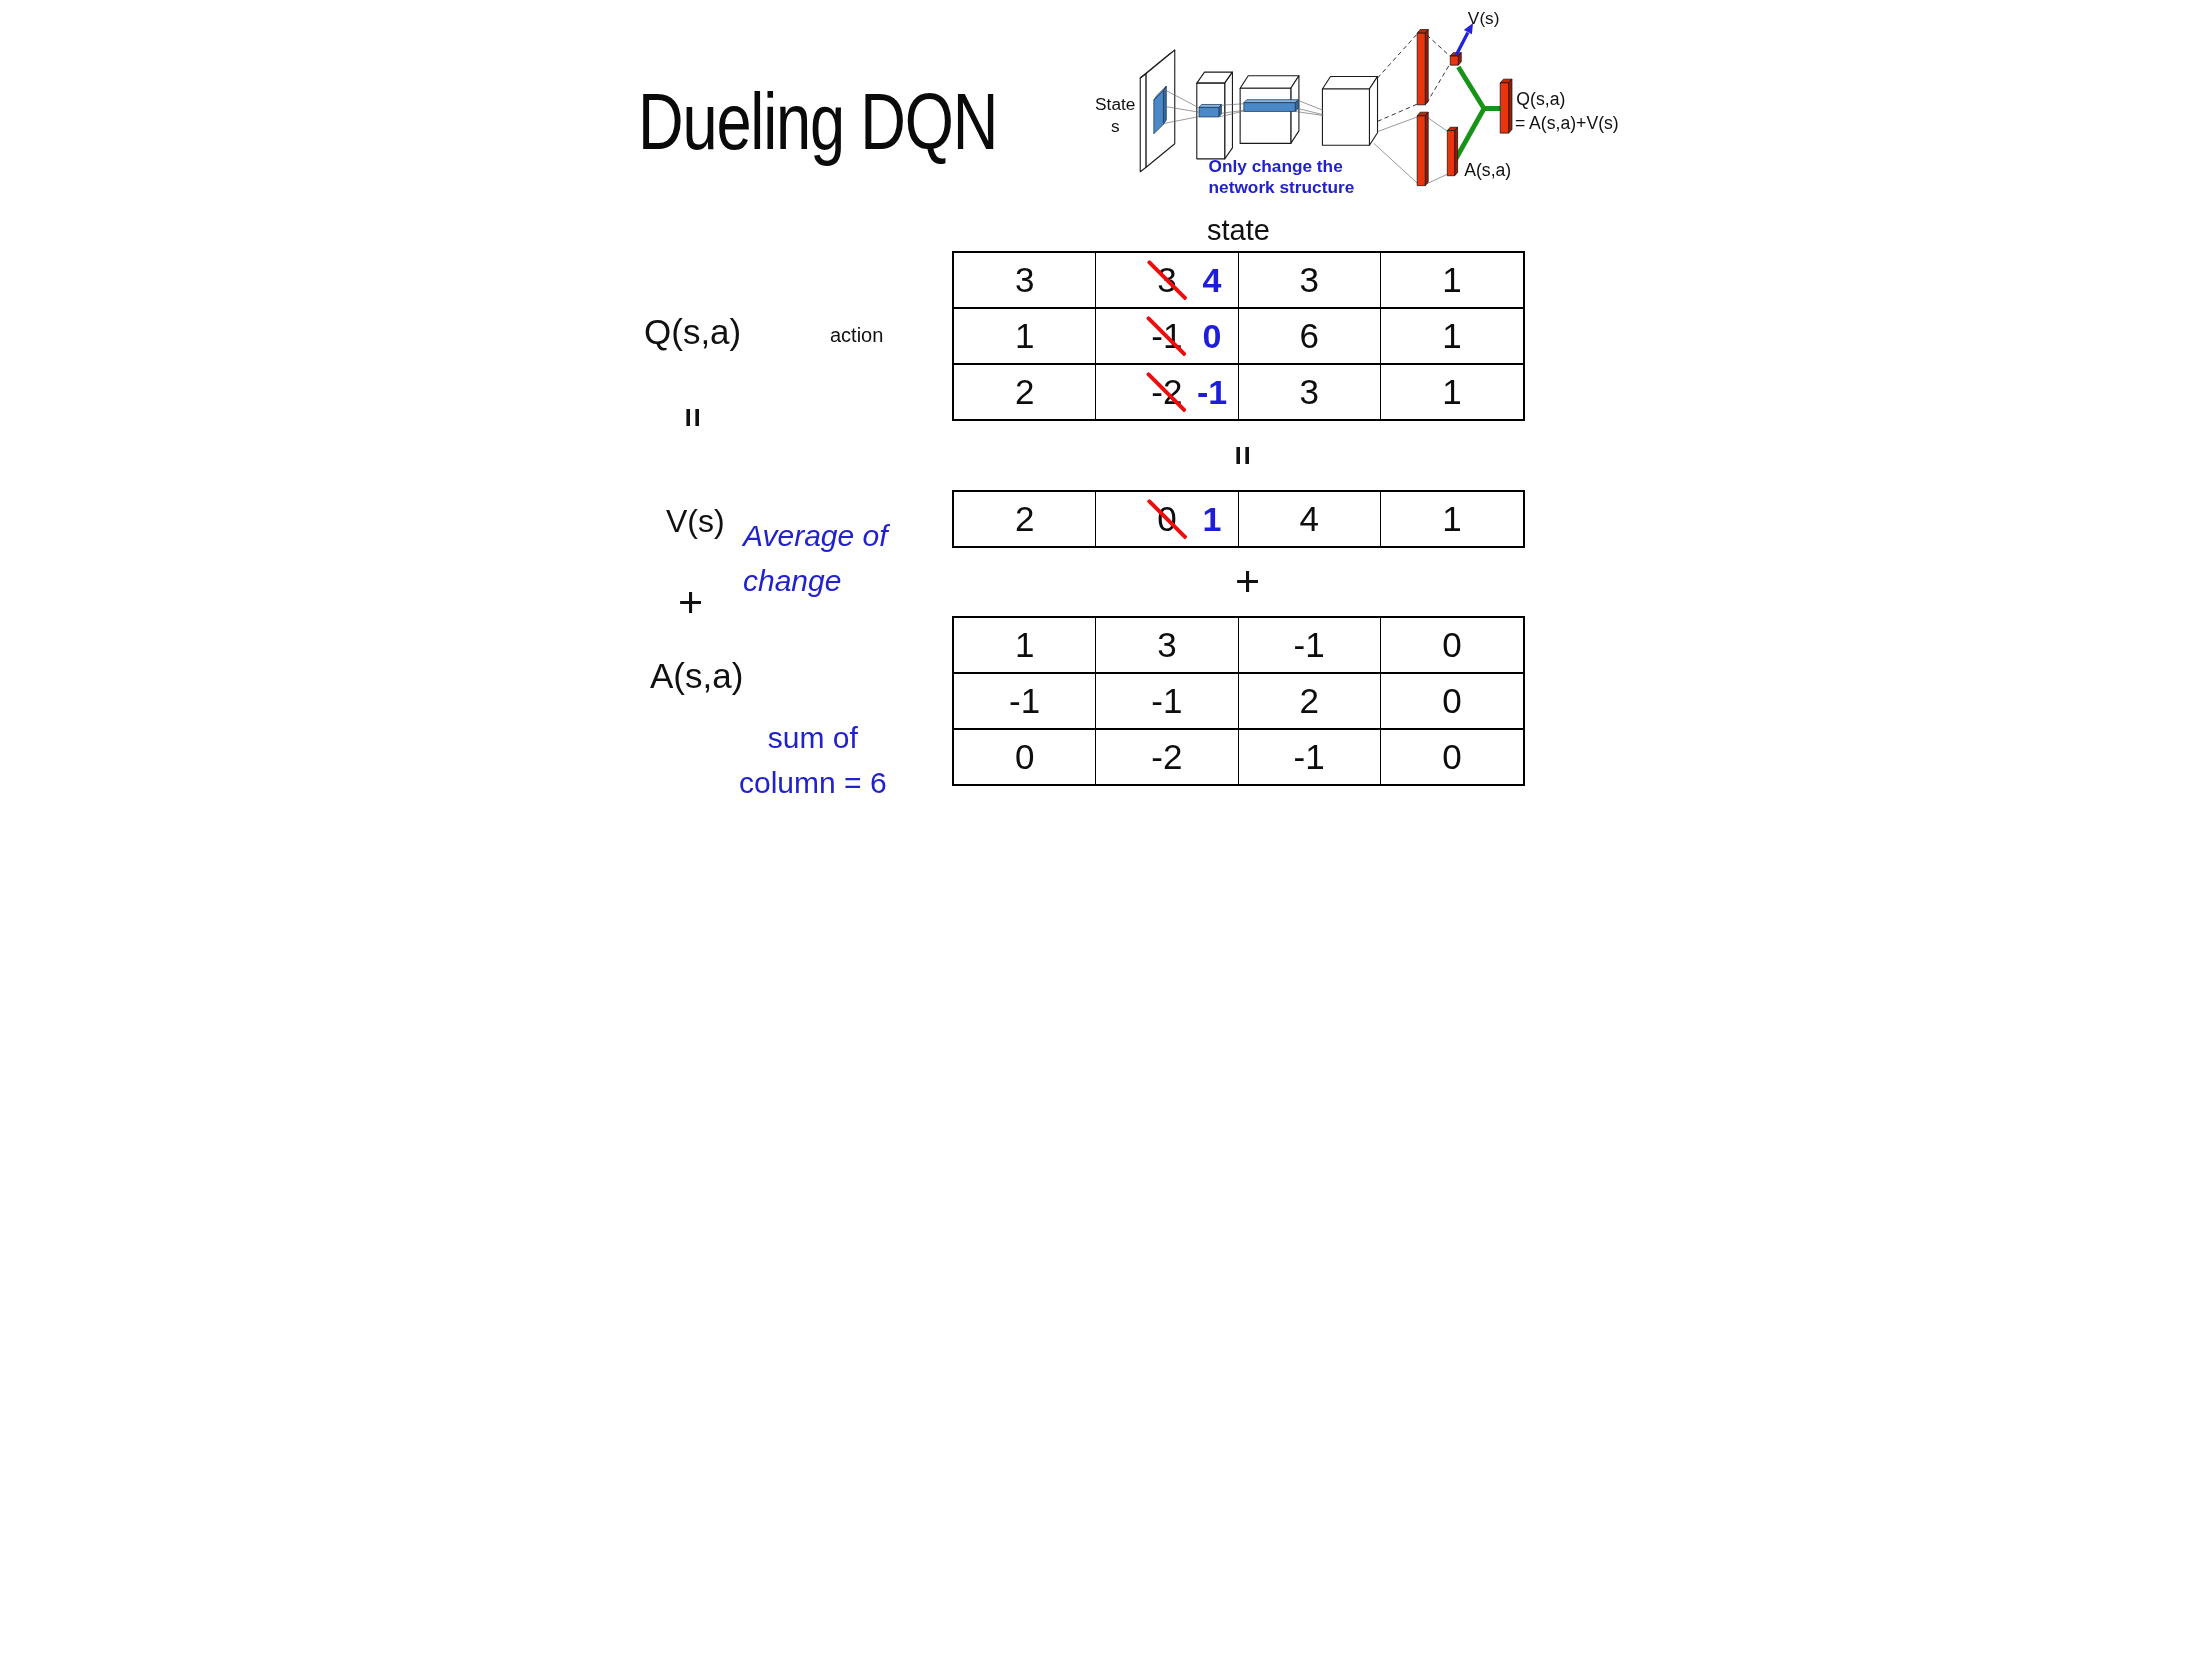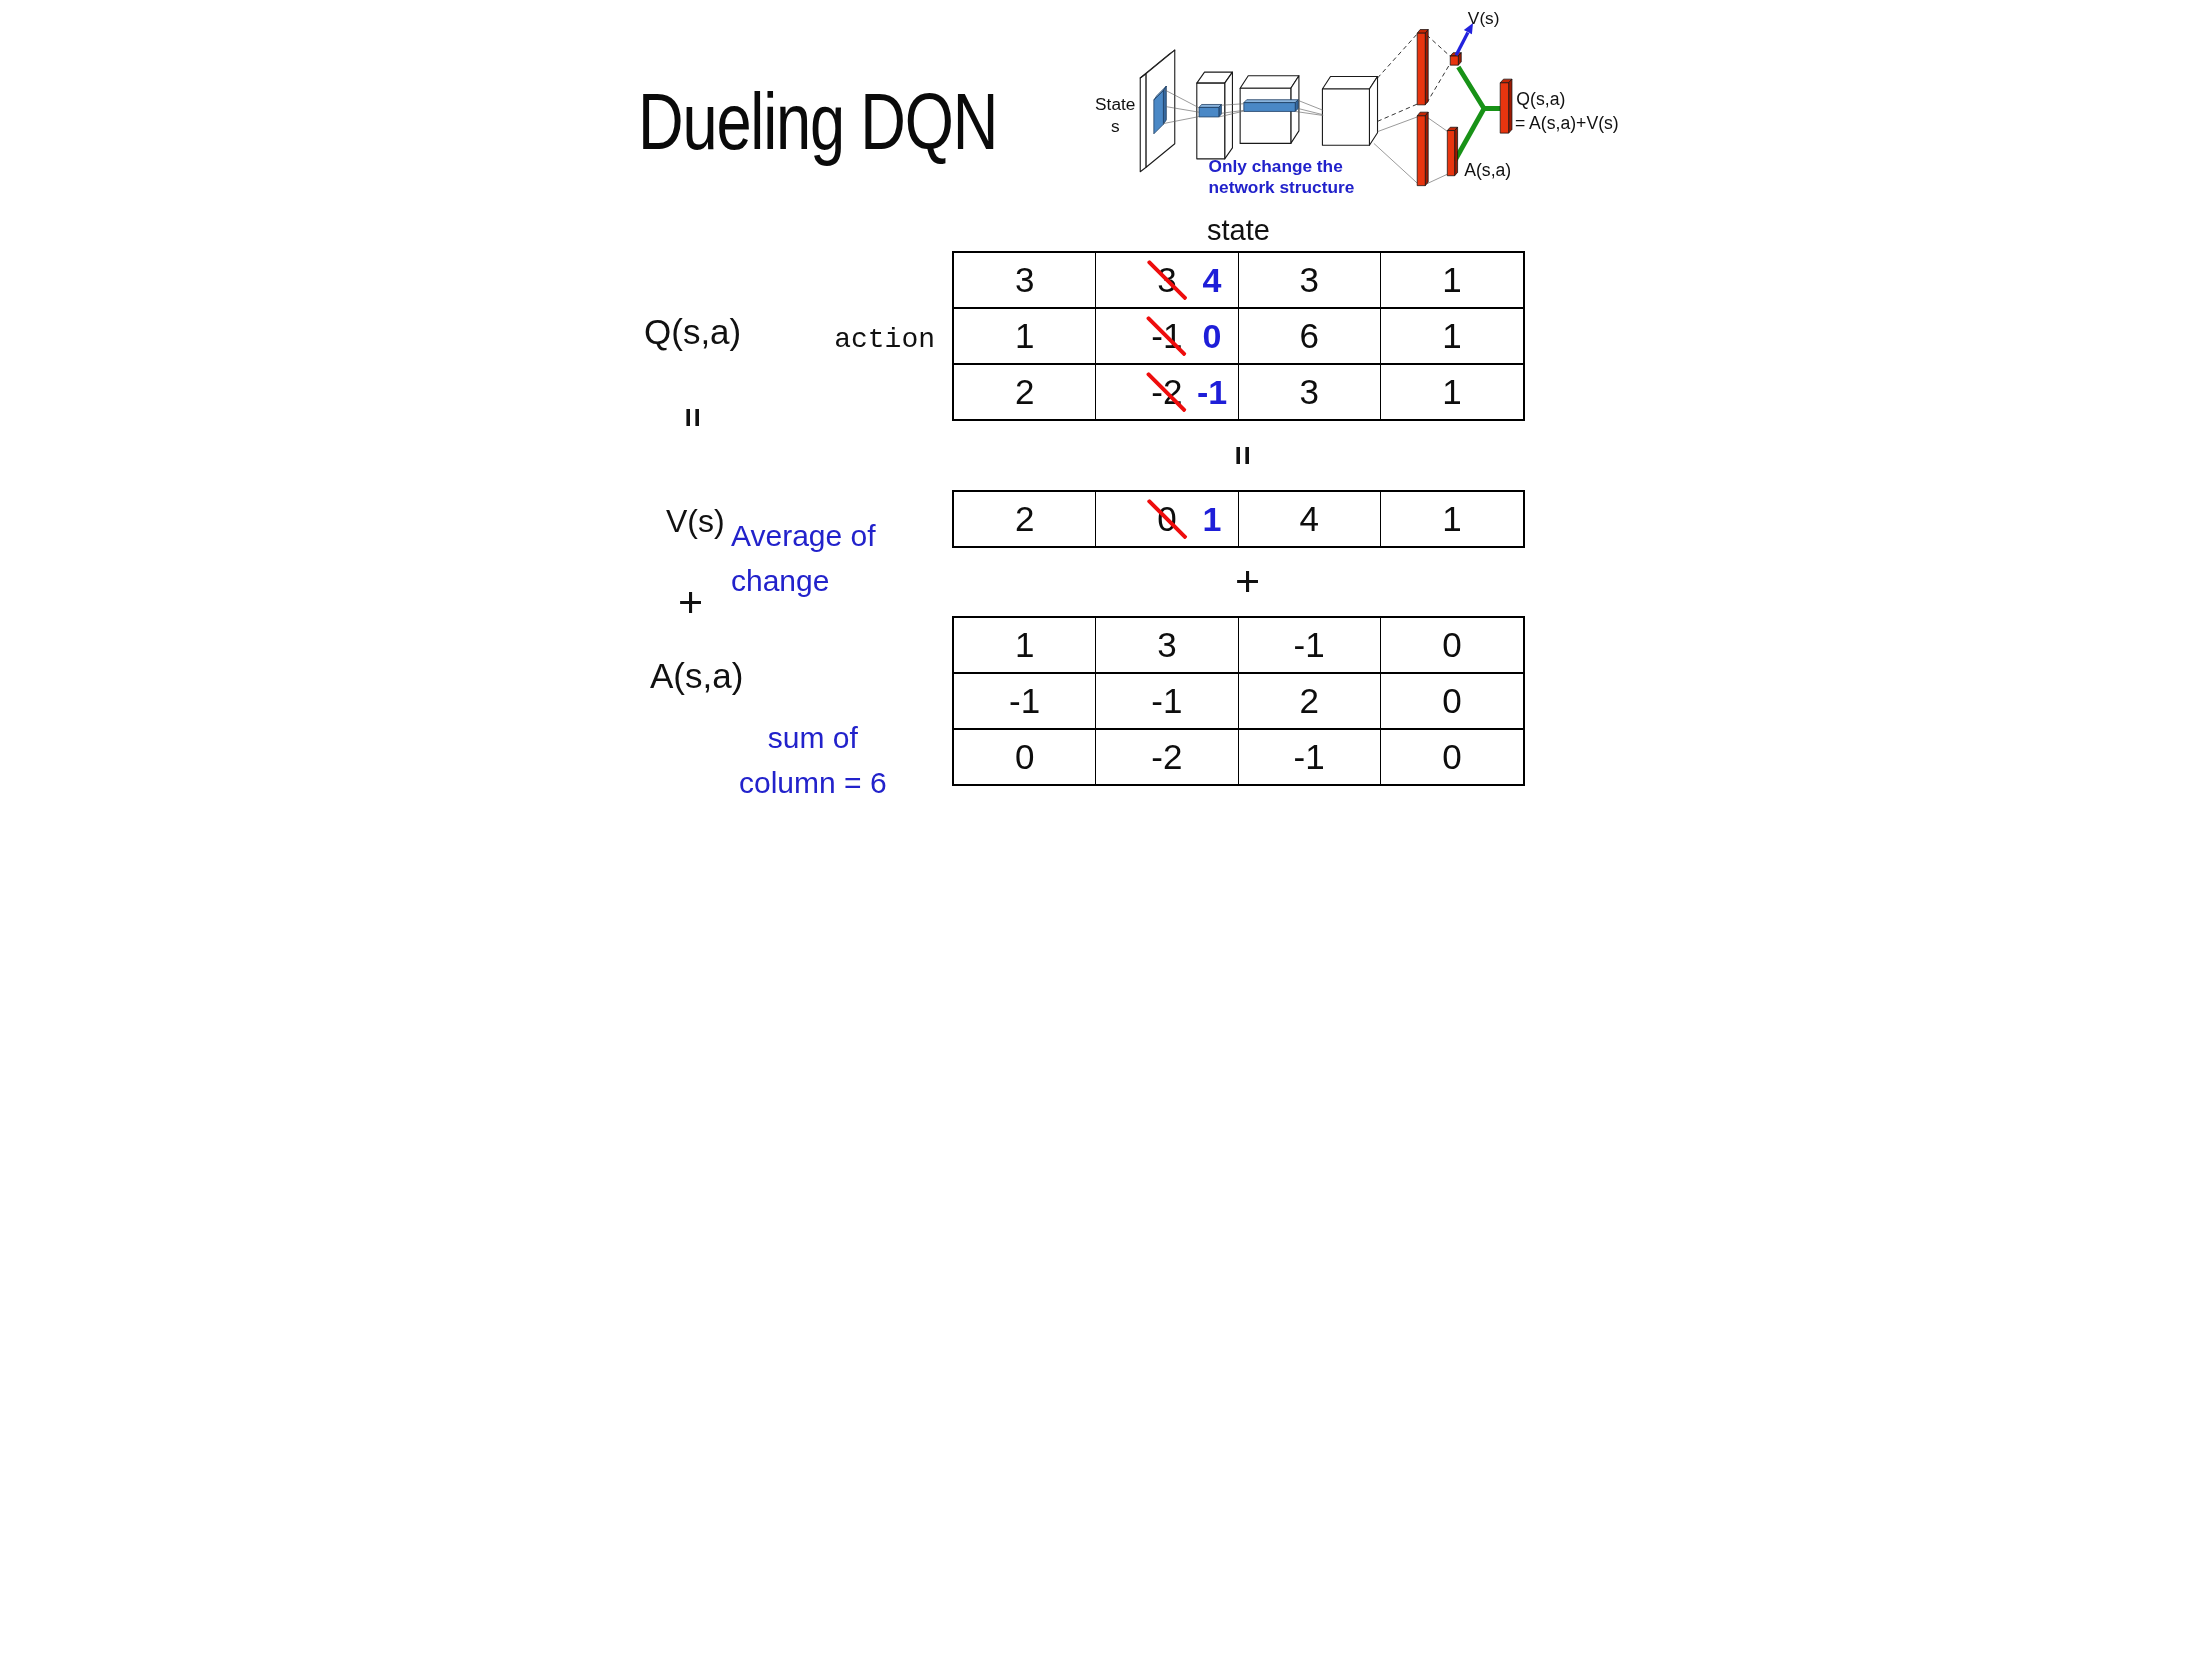--- a/index.html
+++ b/index.html
@@ -10,40 +10,40 @@
   .title{
     position:absolute;left:87px;top:82px;margin:0;
     font-size:79px;font-weight:400;letter-spacing:-1.5px;color:#0a0a0a;line-height:1;
     transform:scaleX(0.80);transform-origin:left top;white-space:nowrap;
   }
   .netdiagram{position:absolute;left:529px;top:0;width:573px;height:206px;}
   .netdiagram text{font-family:"Liberation Sans", sans-serif;fill:#111;}
   .netdiagram .note-t{fill:var(--note-blue);font-weight:600;}
 
   .state-header{position:absolute;left:401px;top:214px;width:573px;text-align:center;font-size:29px;}
-  .action-header{position:absolute;left:279px;top:324px;width:105px;text-align:right;font-size:28px;font-family:Liberation Mono, monospace;}
+  .action-header{position:absolute;left:279px;top:324px;width:105px;text-align:left;font-size:20px;}
 
   .lbl{position:absolute;font-size:35px;white-space:nowrap;}
   .q-label{left:93px;top:312px;}
   .v-label{left:115px;top:503px;font-size:32px;}
   .a-label{left:99px;top:656px;}
 
   .rot-eq{
     position:absolute;width:37px;height:37px;display:flex;align-items:center;justify-content:center;
     font-size:34px;font-weight:600;transform:rotate(90deg);
   }
   .left-eq{left:123px;top:399px;}
   .center-eq{left:673px;top:437px;}
 
   .plus{position:absolute;width:37px;height:37px;display:flex;align-items:center;justify-content:center;font-size:43px;font-weight:500;}
   .left-plus{left:121px;top:584px;}
   .center-plus{left:678px;top:563px;}
 
   .note{position:absolute;color:var(--note-blue);font-size:30px;line-height:45px;white-space:nowrap;}
-  .avg-note{left:180px;top:513px;}
+  .avg-note{left:192px;top:513px;font-style:italic;}
   .sum-note{left:188px;top:715px;text-align:center;}
 
   .mtable{position:absolute;left:401px;width:573px;border:2.2px solid #000;background:#fff;box-sizing:border-box;}
   .q-table{top:251px;}
   .v-table{top:490px;}
   .a-table{top:616px;}
   .t-row{display:grid;grid-template-columns:repeat(4,1fr);height:54px;border-bottom:2.2px solid #000;}
   .t-row:last-child{border-bottom:none;}
   .t-cell{
     position:relative;border-right:1.5px solid #000;

